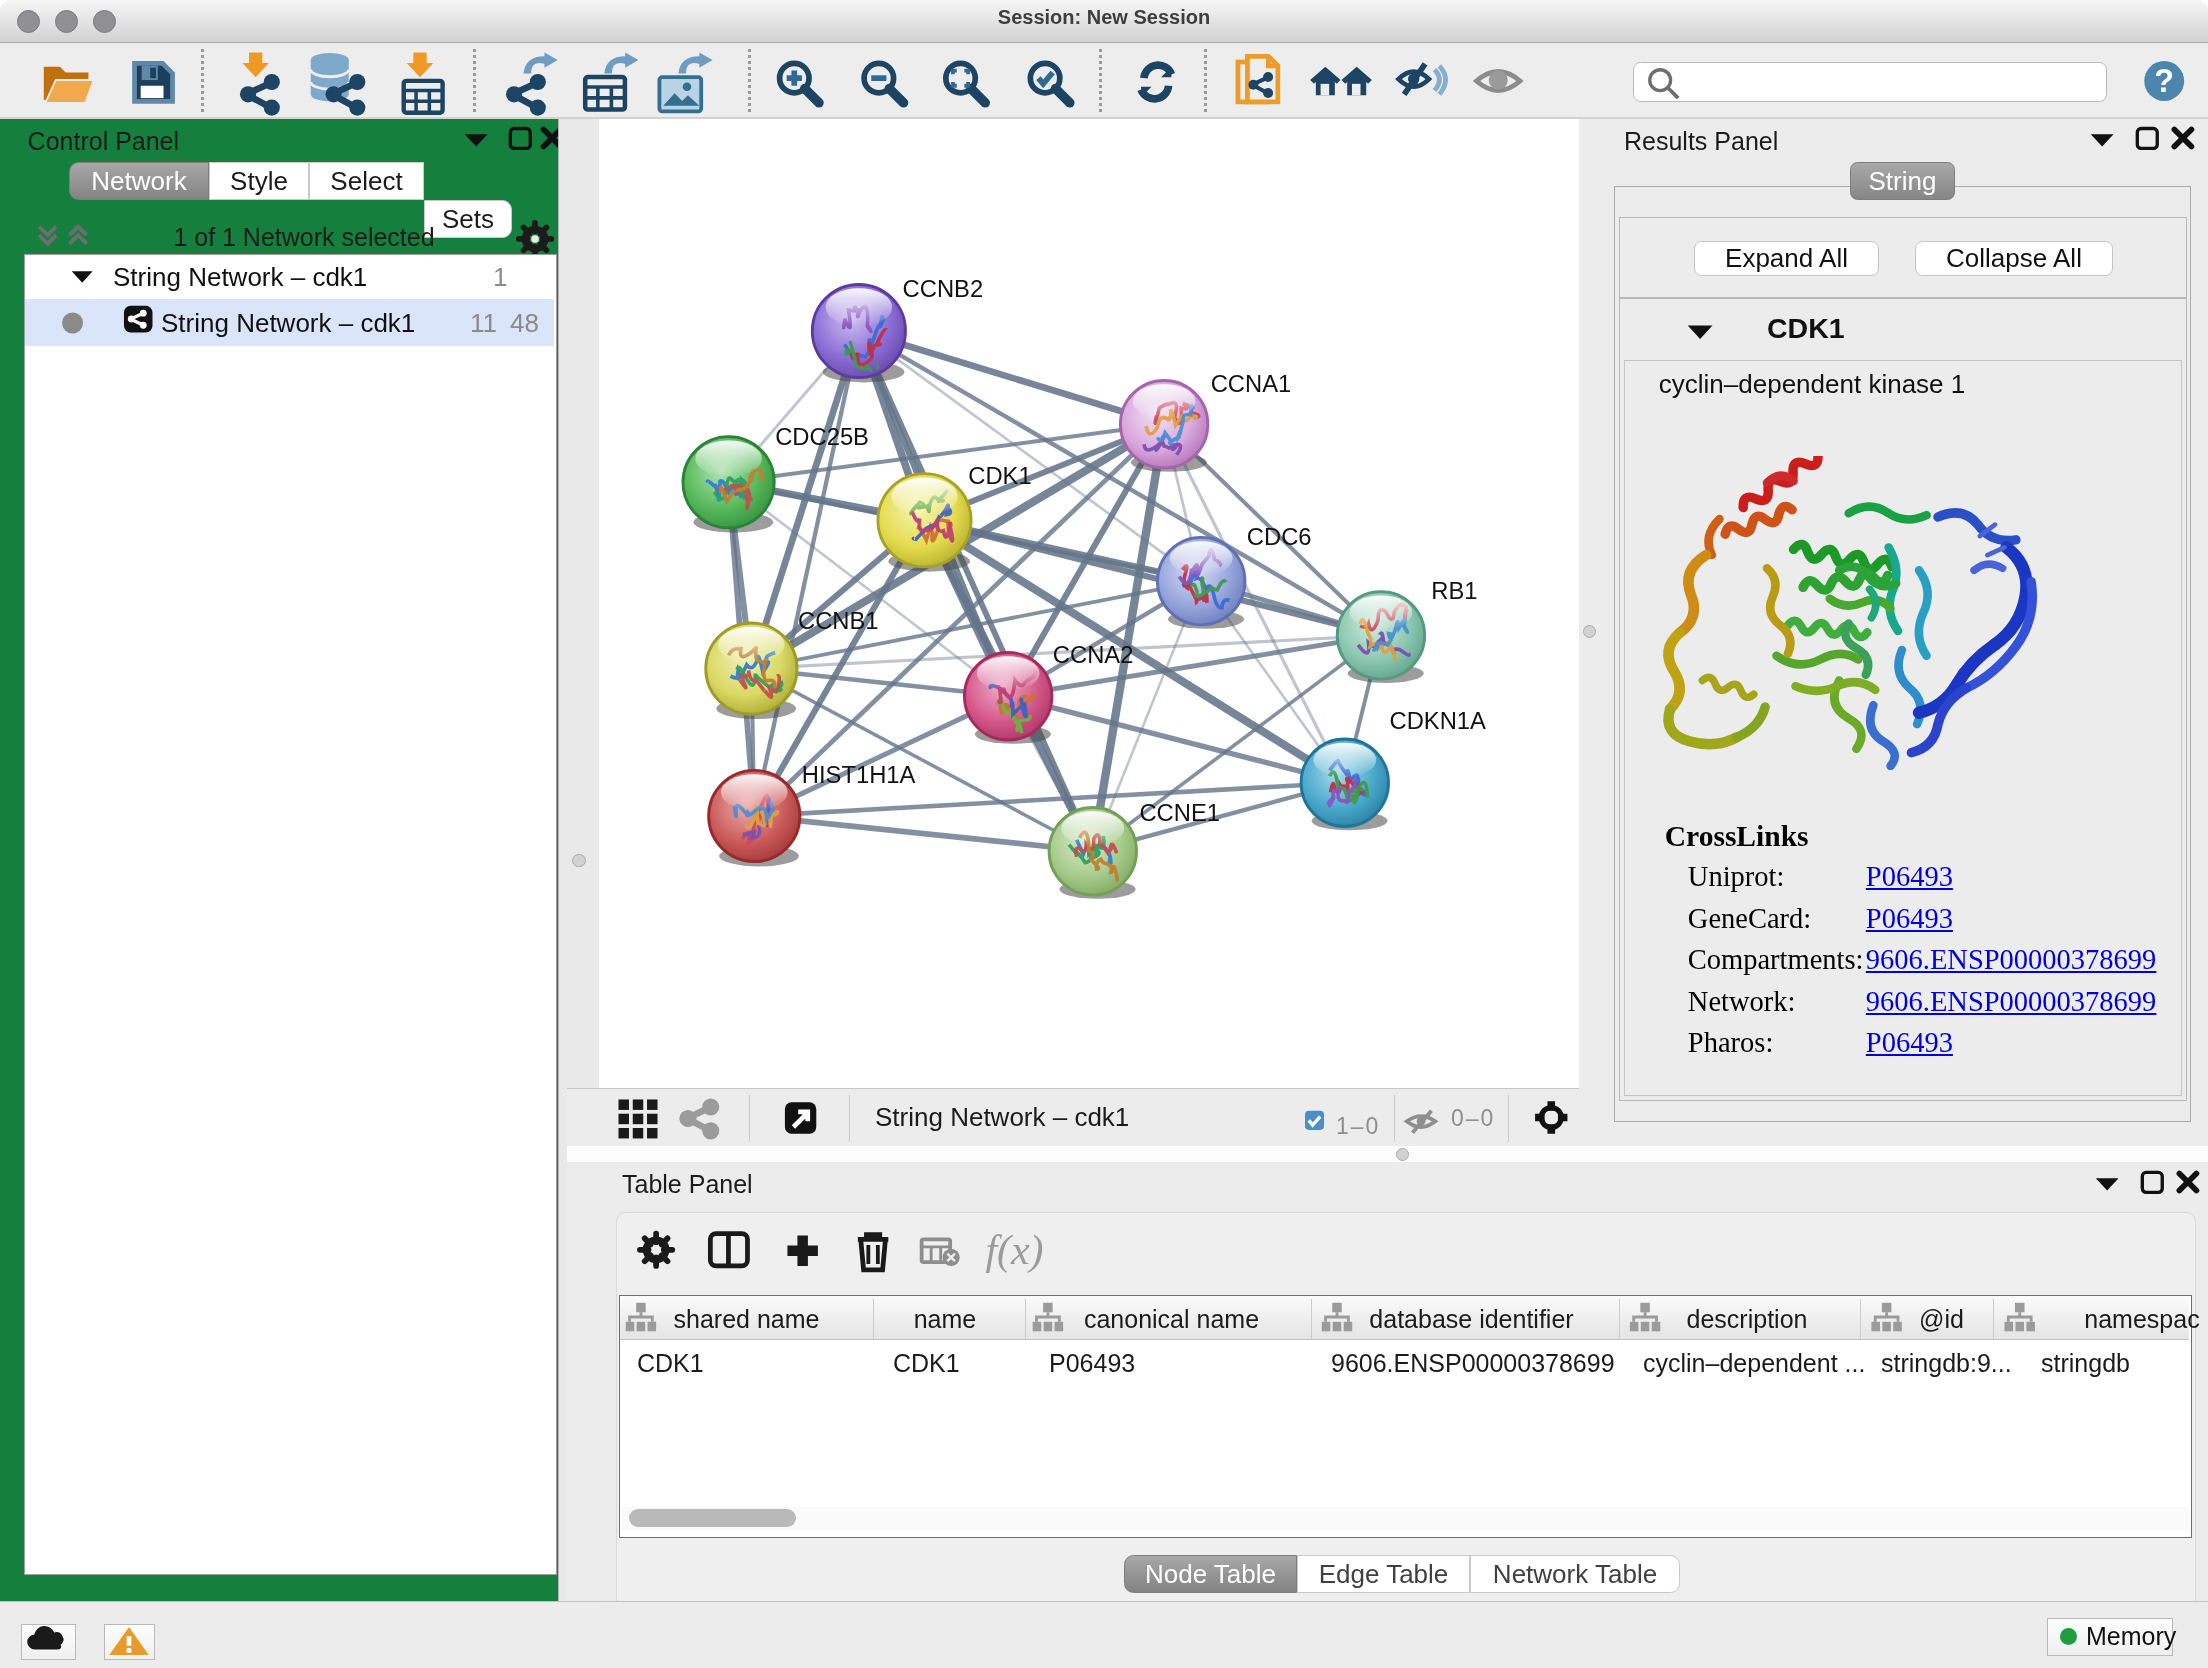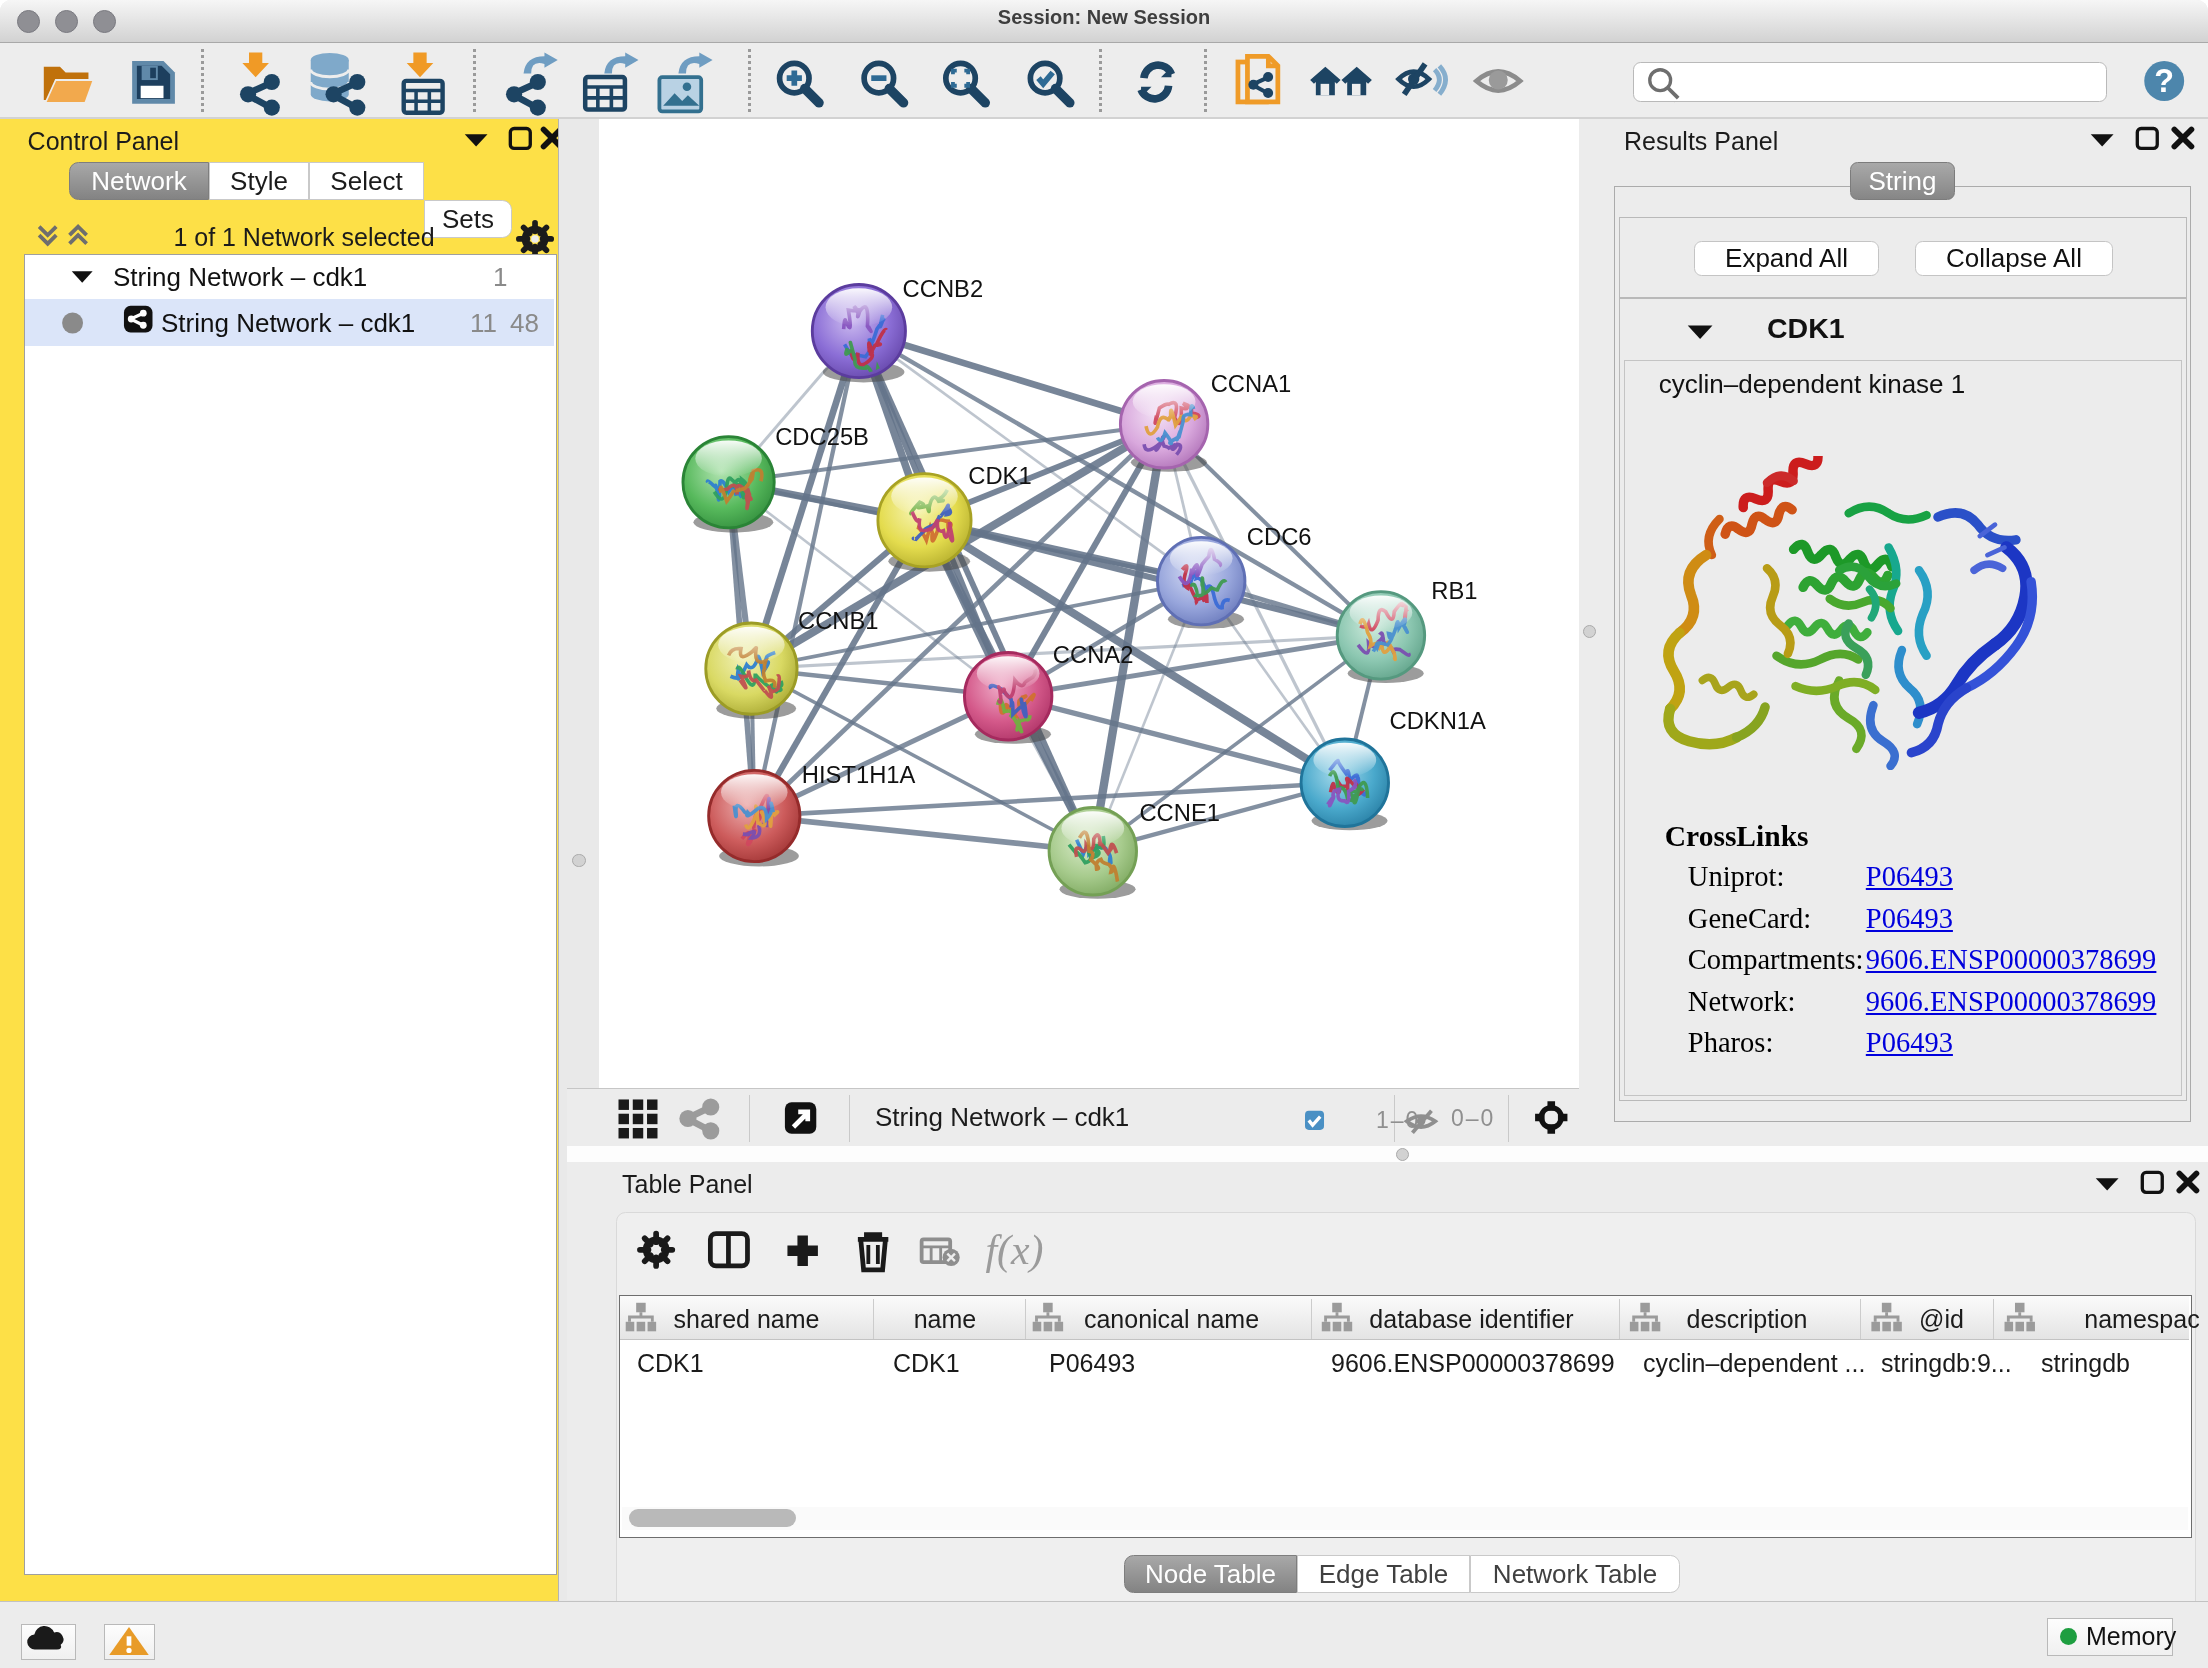--- a/index.html
+++ b/index.html
@@ -15,21 +15,21 @@
   font-size:20px; font-weight:bold; color:#3e3e3e; }
 
 #toolbar { position:absolute; left:0; top:43px; width:2208px; height:76px; background:#ededed; }
 .tsep { position:absolute; top:5.7px; height:63px; width:0;
   border-left:3.8px dotted #9a9a9a; }
 #searchbox { position:absolute; left:1633px; top:19px; width:474px; height:40px;
   background:#fff; border:1.9px solid #b9b9b9; border-radius:7.6px; }
 
 .ptitle { font-size:25px; color:#1b1b1b; }
 
-#cpanel { position:absolute; left:0; top:119px; width:558px; height:1482px; background:#fde047;text-decoration:underline; }
+#cpanel { position:absolute; left:0; top:119px; width:558px; height:1482px; background:#15803d;text-decoration:underline; }
 .tab { position:absolute; top:43px; height:38px; background:#fff; border:1px solid #c9c9c9;
   font-size:26px; color:#1b1b1b; text-align:center; line-height:36px; }
 .tabsel { background:linear-gradient(#a8a8a8,#838383); color:#fff; border-color:#7e7e7e; }
 #cp-list { position:absolute; left:24px; top:135px; width:533px; height:1321px;
   background:#fff; border:1.9px solid #9f9f9f; }
 #cp-row2 { position:absolute; left:0px; top:44px; width:529px; height:47px; background:#dbe5f9; }
 
 #netview { position:absolute; left:599px; top:119px; width:980px; height:969px; background:#fff; }
 #netbar { position:absolute; left:567px; top:1088px; width:1012px; height:58px;
   background:#ececec; border-top:1.9px solid #c6c6c6; }
@@ -602,21 +602,21 @@
       <path d="M28,0 L8,23" stroke="#8f8f8f" stroke-width="4"></path>
     </g>
     <g transform="translate(1019,14)">
       <circle cx="16" cy="16" r="10.5" fill="none" stroke="#111" stroke-width="5.5"></circle>
       <g stroke="#111" stroke-width="8">
             <path d="M16,-1 v10 M16,23 v10 M-1,16 h10 M23,16 h10"></path>
           </g>
     </g>
   </svg>
   <div class="abs" style="left:308px; top:13.3px; font-size:26px; color:#1b1b1b;">String Network – cdk1</div>
-  <div class="abs" style="left:769px; top:18px; font-size:23px; color:#8f8f8f;margin-left:40px;">1 – 0</div>
+  <div class="abs" style="left:769px; top:24px; font-size:23px; color:#8f8f8f;">1 – 0</div>
   <div class="abs" style="left:884px; top:16px; font-size:23px; color:#8f8f8f;">0 – 0</div>
 </div>
 
 <div id="rpanel">
   <div class="ptitle abs" style="left:22px; top:7.6px;">Results Panel</div>
   <svg class="abs" width="607" height="38" style="left:0; top:0;" viewBox="0 0 638 40">
     <path d="M514,16 h24 l-12,13 z" fill="#111"></path>
     <rect x="563" y="10" width="21" height="21" rx="4" fill="none" stroke="#111" stroke-width="3.5"></rect>
     <path d="M602,11 l18,18 M620,11 l-18,18" stroke="#111" stroke-width="6" stroke-linecap="round"></path>
   </svg>

